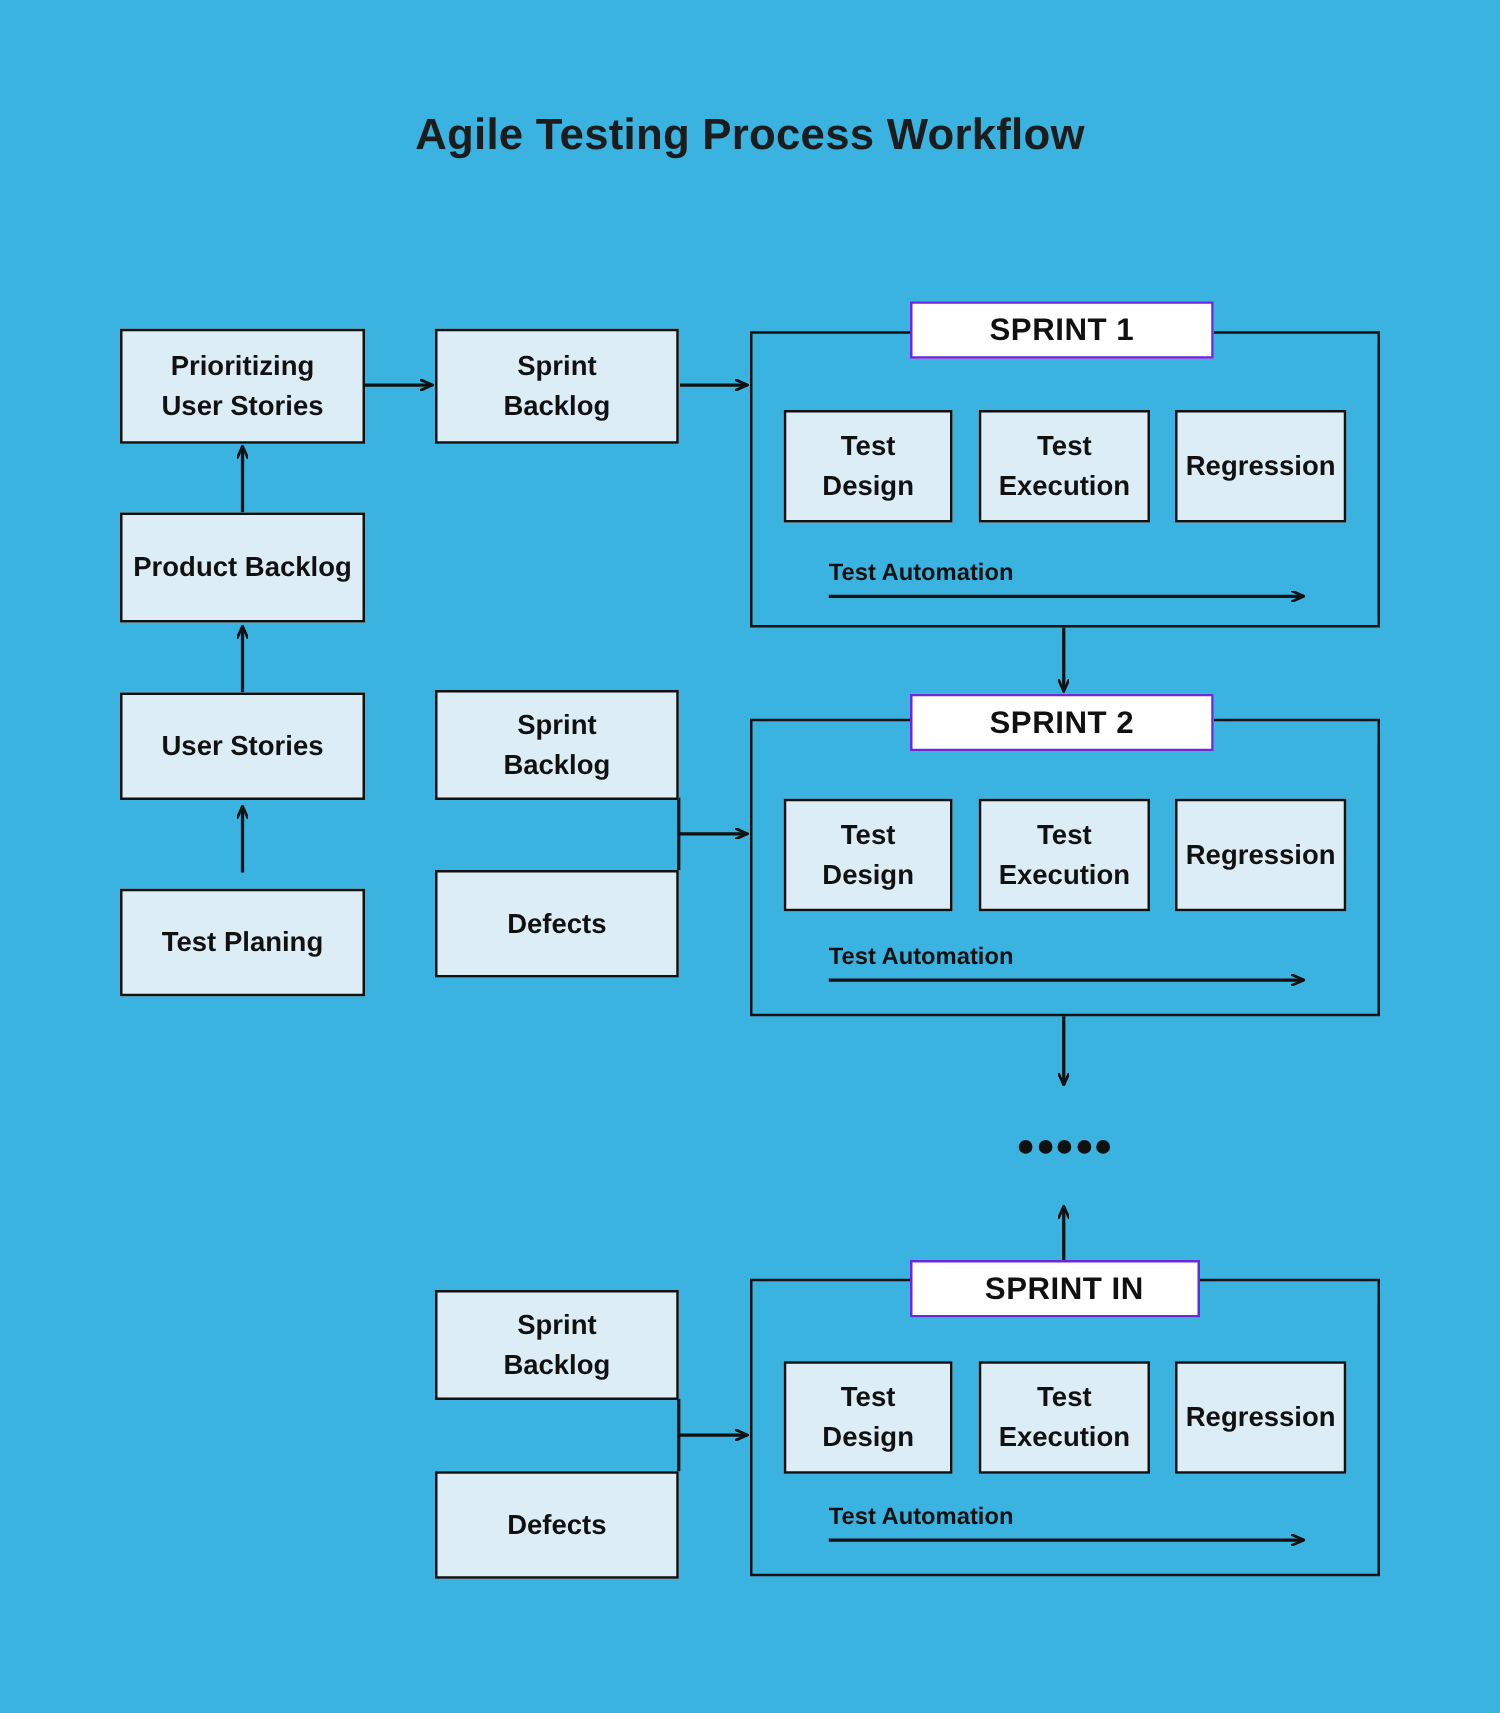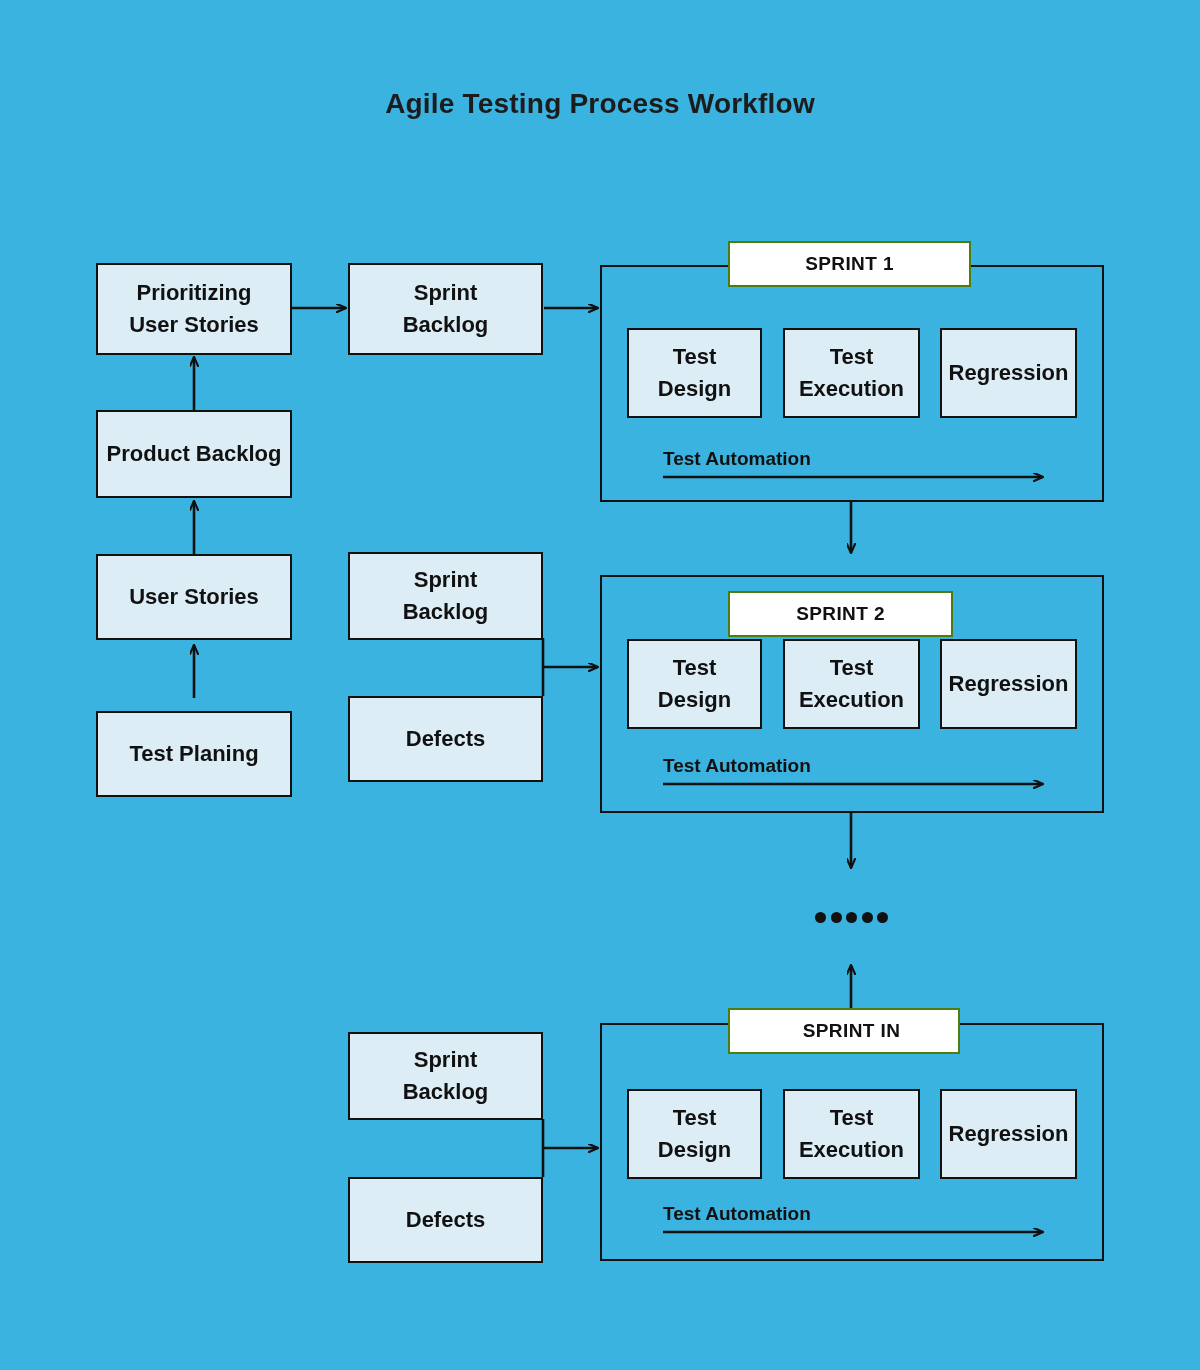--- a/index.html
+++ b/index.html
@@ -24,21 +24,21 @@
     left: 0;
     width: 1200px;
     height: 1370px;
   }
   .page-title {
     position: absolute;
     left: 0;
     top: 88px;
     width: 1200px;
     text-align: center;
-    font-size: 28px;
+    font-size: 35px;
     font-weight: bold;
     color: #1c1c1c;
     letter-spacing: 0.2px;
   }
   .node {
     position: absolute;
     background: #dcedf6;
     border: 2px solid #111111;
     box-sizing: border-box;
     display: flex;
@@ -52,27 +52,27 @@
   }
   .sprint-frame {
     position: absolute;
     border: 2px solid #111111;
     box-sizing: border-box;
     background: transparent;
   }
   .sprint-label {
     position: absolute;
     background: #ffffff;
-    border: 2px solid #4d7c0f;
+    border: 2px solid #6d28d9;
     box-sizing: border-box;
     display: flex;
     align-items: center;
     justify-content: center;
     color: #111111;
-    font-size: 19px;
+    font-size: 25px;
     font-weight: bold;
     letter-spacing: 0.4px;
   }
   .automation-label {
     position: absolute;
     color: #111111;
     font-size: 19px;
     font-weight: bold;
   }
   .dots {
@@ -193,21 +193,21 @@
       <span>Test</span><br>
       <span>Execution</span>
     </span>
   </div>
   <div class="node" style="left:940px; top:328px; width:137px; height:90px;">
     <span>Regression</span>
   </div>
   <div class="automation-label" style="left:663px; top:448px; width:382px;">Test Automation</div>
 
   <div class="sprint-frame" style="left:600px; top:575px; width:504px; height:238px;"></div>
-  <div class="sprint-label" style="left:728px; top:555px; width:225px; height:46px;margin-top:36px;">SPRINT 2</div>
+  <div class="sprint-label" style="left:728px; top:555px; width:243px; height:46px;">SPRINT 2</div>
   <div class="node" style="left:627px; top:639px; width:135px; height:90px;">
     <span>
       <span>Test</span><br>
       <span>Design</span>
     </span>
   </div>
   <div class="node" style="left:783px; top:639px; width:137px; height:90px;">
     <span>
       <span>Test</span><br>
       <span>Execution</span>

